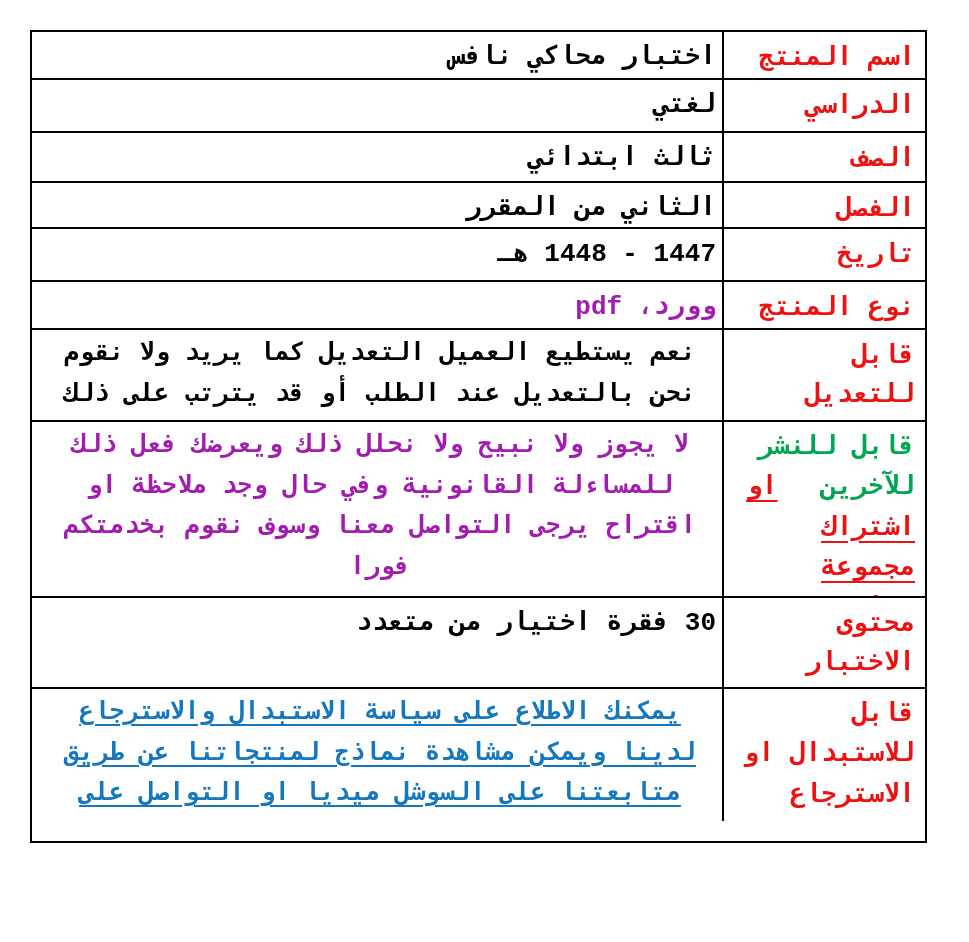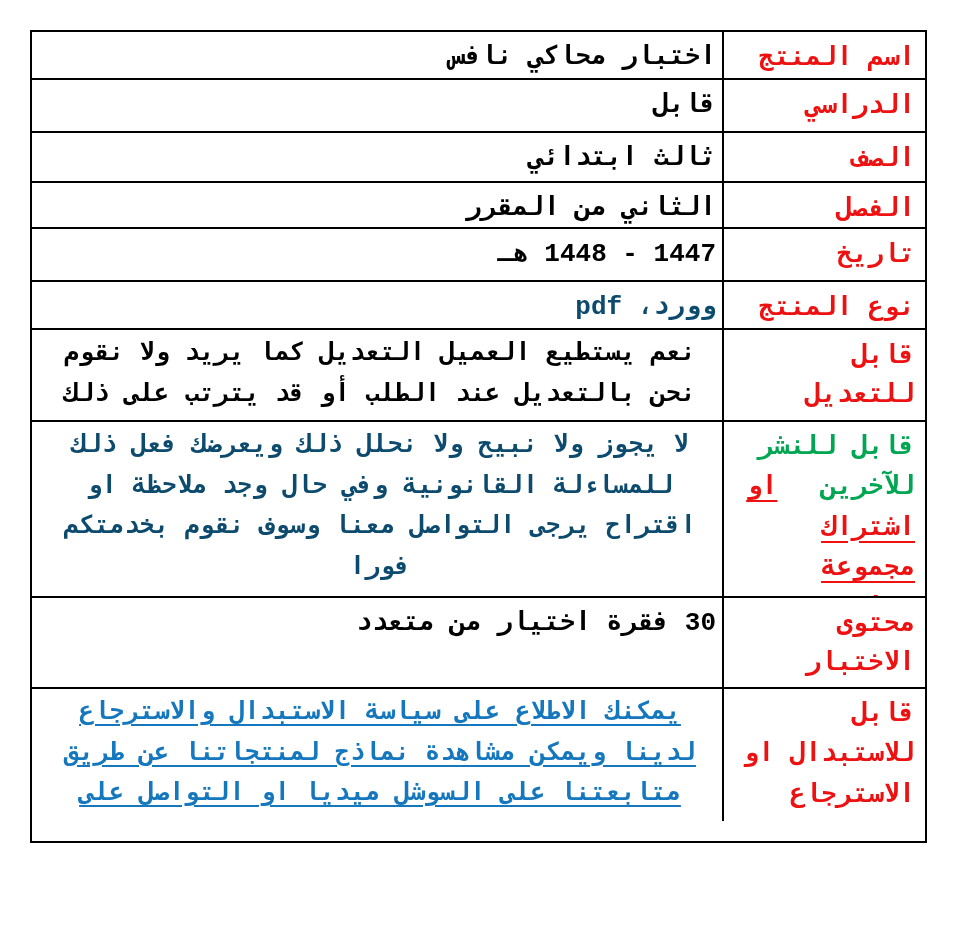--- a/index.html
+++ b/index.html
@@ -40,21 +40,21 @@
     line-height:1.35;
     text-align:right;
     padding:8px 6px 0 12px;
   }
   .value.para{
     font-size:25px;
     line-height:1.62;
     text-align:center;
     padding-top:4px;
   }
-  .blue{color:#0c4a6e;}
+  .blue{color:#a21caf;}
   .blue-link{
     color:#1577bd;
     text-decoration:underline;
     text-decoration-thickness:2px;
     text-underline-offset:5px;
   }
   .lbl-green{color:#00a651;margin-left:28px;}
   .lbl-red-u{
     color:#ee1111;
     text-decoration:underline;
@@ -65,21 +65,21 @@
 </style>
 </head>
 <body>
 
 <div class="doc-table">
 
   <div class="cell label">اسم المنتج</div>
   <div class="cell value">اختبار محاكي نافس</div>
 
   <div class="cell label">الدراسي</div>
-  <div class="cell value">قابل</div>
+  <div class="cell value">لغتي</div>
 
   <div class="cell label">الصف</div>
   <div class="cell value">ثالث ابتدائي</div>
 
   <div class="cell label">الفصل الدراسي</div>
   <div class="cell value">الثاني من المقرر</div>
 
   <div class="cell label">تاريخ المنتج</div>
   <div class="cell value">1447  - 1448 هـ</div>
 

